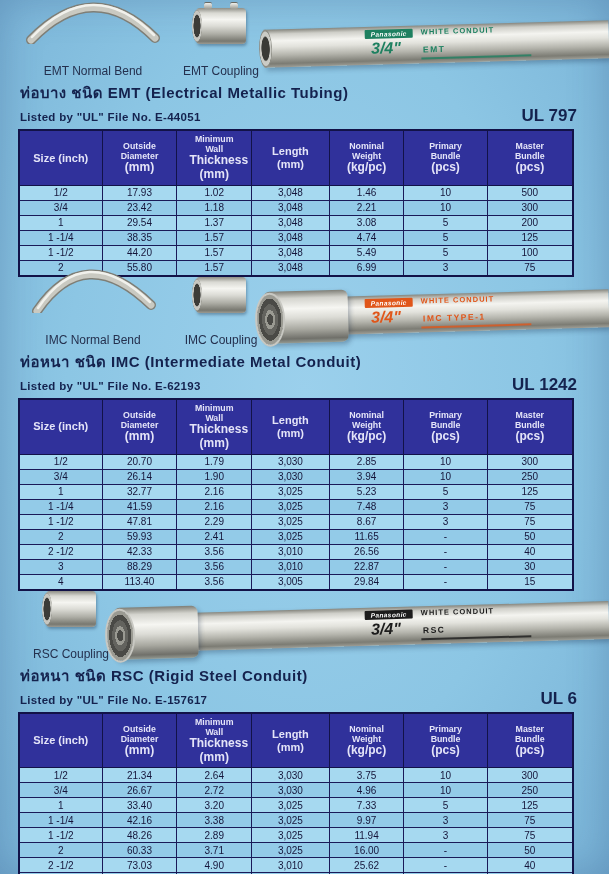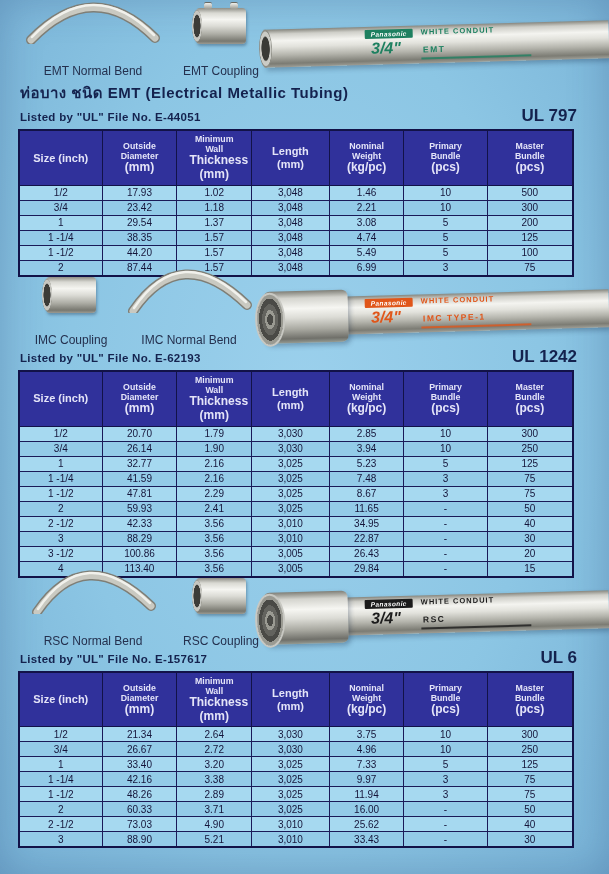--- a/index.html
+++ b/index.html
@@ -216,62 +216,63 @@
             <td>1 -1/2</td>
             <td>44.20</td>
             <td>1.57</td>
             <td>3,048</td>
             <td>5.49</td>
             <td>5</td>
             <td>100</td>
           </tr>
           <tr>
             <td>2</td>
-            <td>87.44</td>
+            <td>55.80</td>
             <td>1.57</td>
             <td>3,048</td>
             <td>6.99</td>
             <td>3</td>
             <td>75</td>
           </tr>
         </tbody>
     </table>
   </div>
 
   <div class="sect">
     <div class="img-strip">
-      <div class="img-item coup">
-        <div class="coupling"></div>
-        <div class="img-label">IMC Coupling</div>
-      </div>
       <div class="img-item bend">
         <svg width="140" height="46" viewBox="0 0 140 46">
           <path d="M 14,44 Q 62,-26 128,38" fill="none" stroke="#7e7e76" stroke-width="10" stroke-linecap="round"></path>
           <path d="M 14,44 Q 62,-26 128,38" fill="none" stroke="#c9c9c1" stroke-width="7" stroke-linecap="round"></path>
           <path d="M 15,41 Q 62,-28 127,35" fill="none" stroke="#f1f1ec" stroke-width="2.5" stroke-linecap="round"></path>
         </svg>
         <div class="img-label">IMC Normal Bend</div>
+      </div>
+      <div class="img-item coup">
+        <div class="coupling"></div>
+        <div class="img-label">IMC Coupling</div>
       </div>
       <div class="pipe-wrap">
         <div class="pipe">
           <span class="socket"></span>
           <div class="print">
             <div class="row1">
               <span class="brand-chip" style="background-color: rgb(224, 86, 26);">Panasonic</span>
               <span class="print-line1" style="color: rgb(224, 86, 26);">WHITE CONDUIT</span>
             </div>
             <div class="row2">
               <span class="print-size" style="color: rgb(224, 86, 26);">3/4"</span>
               <span class="print-type" style="color: rgb(224, 86, 26);">IMC TYPE-1</span>
             </div>
             <div class="print-bar" style="background-color: rgb(224, 86, 26);"></div>
           </div>
         </div>
       </div>
     </div>
+    <div class="sec-heading">ท่อหนา ชนิด IMC (Intermediate Metal Conduit)</div>
     <div class="listed-row">
       <span class="listed">Listed by "UL" File No. E-62193</span>
       <span class="ul-code">UL 1242</span>
     </div>
     <table>
       <colgroup>
           <col class="c-size">
           <col class="c-od">
           <col class="c-mw">
           <col class="c-len">
@@ -362,65 +363,48 @@
             <td>3,025</td>
             <td>11.65</td>
             <td>-</td>
             <td>50</td>
           </tr>
           <tr>
             <td>2 -1/2</td>
             <td>42.33</td>
             <td>3.56</td>
             <td>3,010</td>
-            <td>34.95</td>
+            <td>26.56</td>
             <td>-</td>
             <td>40</td>
           </tr>
           <tr>
             <td>3</td>
             <td>88.29</td>
             <td>3.56</td>
             <td>3,010</td>
             <td>22.87</td>
             <td>-</td>
             <td>30</td>
-          </tr>
-          <tr>
-            <td>3 -1/2</td>
-            <td>100.86</td>
-            <td>3.56</td>
-            <td>3,005</td>
-            <td>26.43</td>
-            <td>-</td>
-            <td>20</td>
           </tr>
           <tr>
             <td>4</td>
             <td>113.40</td>
             <td>3.56</td>
             <td>3,005</td>
             <td>29.84</td>
             <td>-</td>
             <td>15</td>
           </tr>
         </tbody>
     </table>
   </div>
 
   <div class="sect">
     <div class="img-strip">
-      <div class="img-item bend">
-        <svg width="140" height="46" viewBox="0 0 140 46">
-          <path d="M 14,44 Q 62,-26 128,38" fill="none" stroke="#7e7e76" stroke-width="10" stroke-linecap="round"></path>
-          <path d="M 14,44 Q 62,-26 128,38" fill="none" stroke="#c9c9c1" stroke-width="7" stroke-linecap="round"></path>
-          <path d="M 15,41 Q 62,-28 127,35" fill="none" stroke="#f1f1ec" stroke-width="2.5" stroke-linecap="round"></path>
-        </svg>
-        <div class="img-label">RSC Normal Bend</div>
-      </div>
       <div class="img-item coup">
         <div class="coupling"></div>
         <div class="img-label">RSC Coupling</div>
       </div>
       <div class="pipe-wrap">
         <div class="pipe">
           <span class="socket"></span>
           <div class="print">
             <div class="row1">
               <span class="brand-chip" style="background-color: rgb(28, 28, 28);">Panasonic</span>
@@ -428,20 +412,21 @@
             </div>
             <div class="row2">
               <span class="print-size" style="color: rgb(28, 28, 28);">3/4"</span>
               <span class="print-type" style="color: rgb(28, 28, 28);">RSC</span>
             </div>
             <div class="print-bar" style="background-color: rgb(28, 28, 28);"></div>
           </div>
         </div>
       </div>
     </div>
+    <div class="sec-heading">ท่อหนา ชนิด RSC (Rigid Steel Conduit)</div>
     <div class="listed-row">
       <span class="listed">Listed by "UL" File No. E-157617</span>
       <span class="ul-code">UL 6</span>
     </div>
     <table>
       <colgroup>
           <col class="c-size">
           <col class="c-od">
           <col class="c-mw">
           <col class="c-len">

